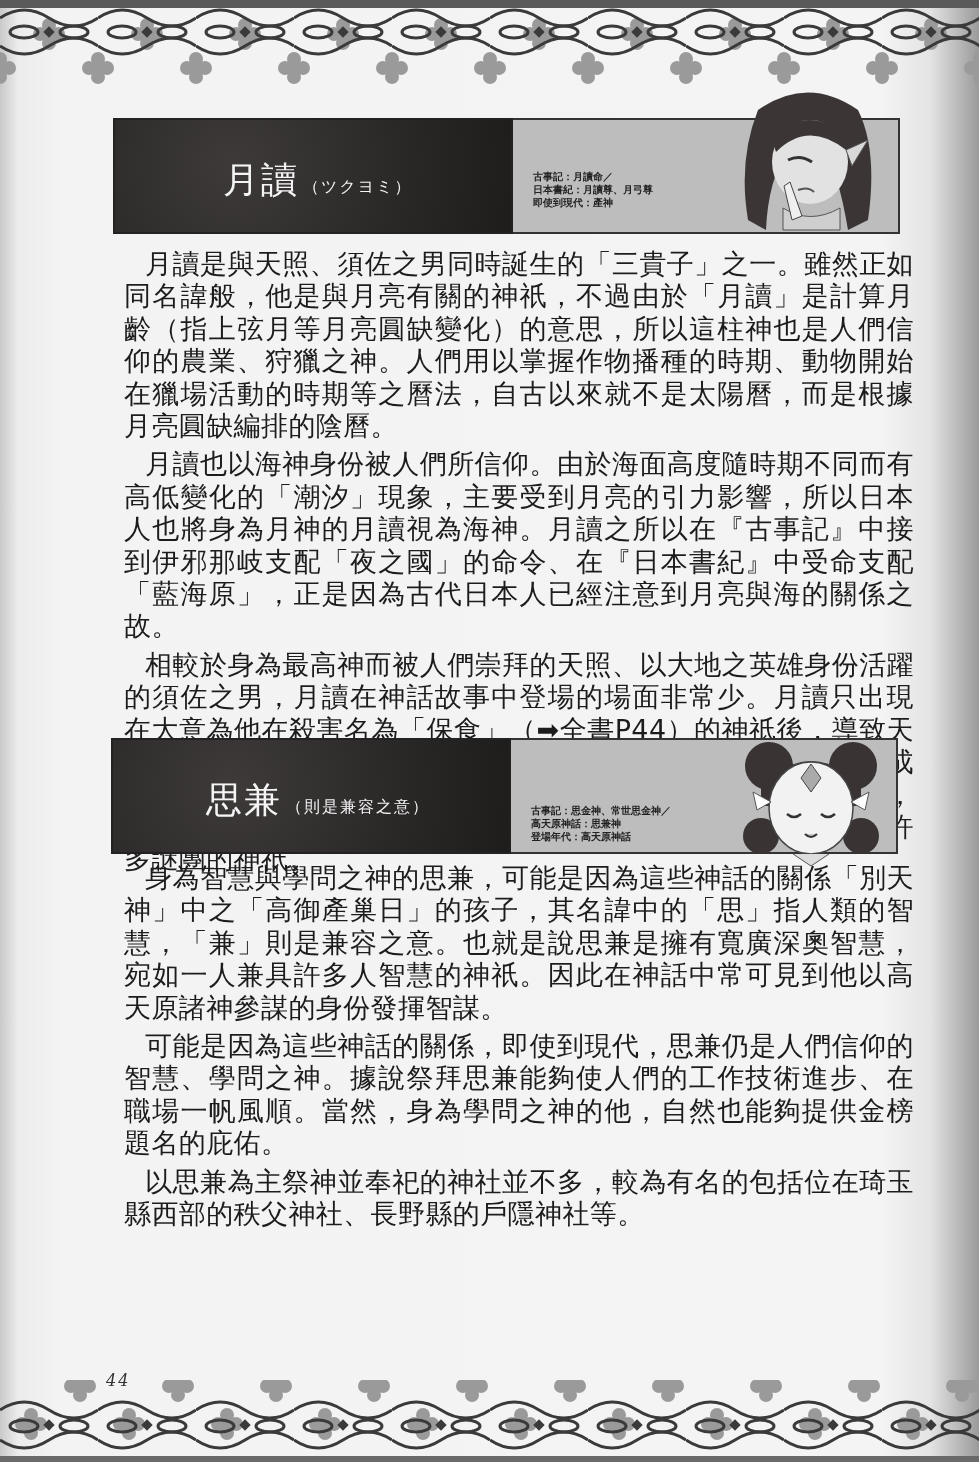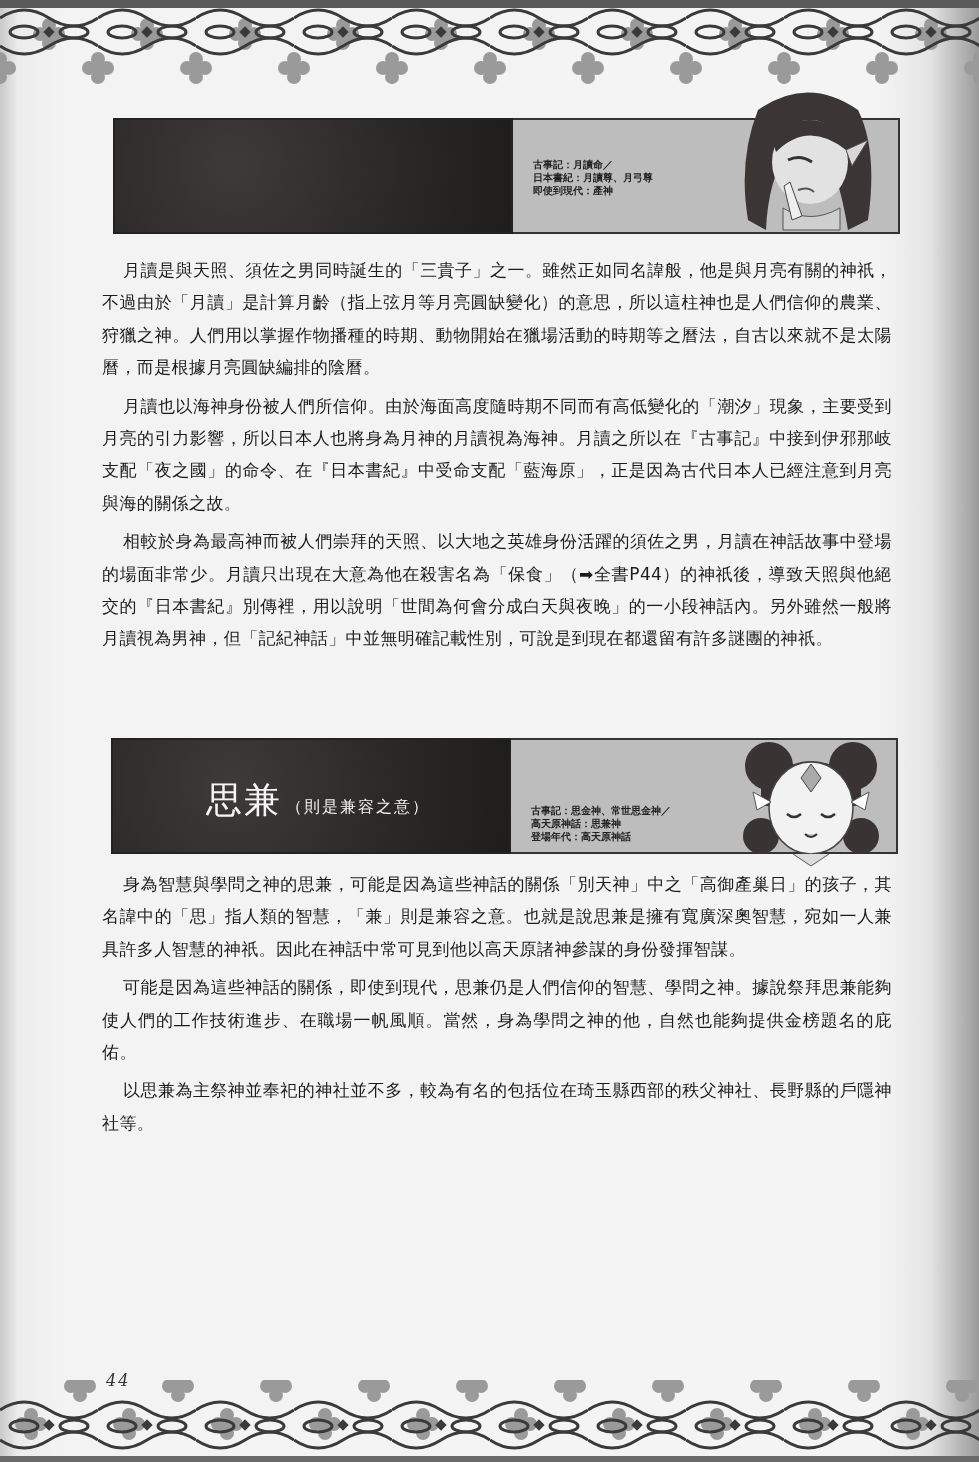--- a/index.html
+++ b/index.html
@@ -52,24 +52,23 @@
   }
   .header .meta {
     position: absolute; left: 420px; font-size: 10px; font-weight: bold;
     line-height: 13px; color: #222;
   }
   .header .portrait {
     position: absolute; width: 160px; height: 150px;
   }
 
   .body-text {
-    position: absolute; left: 102px; width: 790px;
-    font-size: 17px; line-height: 32.4px; letter-spacing: 0.4px;
+    position: absolute; left: 124px; width: 790px;
+    font-size: 27px; line-height: 32.4px; letter-spacing: 0.4px;
     text-align: justify;
-    margin-top: 6px;
   }
   .body-text p { margin: 0 0 6px 0; text-indent: 21px; }
 
   .page-number {
     position: absolute; left: 106px; top: 1371px;
     font-family: "DejaVu Serif", "Liberation Serif", serif;
     font-style: italic; font-size: 16px; color: #333; letter-spacing: 2px;
   }
 </style>
 </head>
@@ -108,21 +107,24 @@
           <rect x="45" y="22" width="8" height="8" fill="#3a3a3a" transform="rotate(45 49 26)"></rect>
         </pattern>
       </defs>
       <rect x="0" y="0" width="979" height="80" fill="url(#flowerTop)"></rect>
     </svg>
   </div>
 
   <div class="header" style="top:118px;">
     <div class="dark"></div>
     <div class="light"></div>
-    <div class="meta" style="top:40px;">
+    <div class="name-wrap">
+      <span class="name">月讀</span><span class="reading">（ツクヨミ）</span>
+    </div>
+    <div class="meta" style="top:52px;">
       <div>古事記：月讀命／</div>
       <div>日本書紀：月讀尊、月弓尊</div>
       <div>即使到現代：產神</div>
     </div>
     <div class="portrait" style="left:615px; top:-28px;">
       <svg width="160" height="150" viewBox="0 0 160 150">
         <path d="M30 20 Q80 -15 130 20 Q150 60 140 130 L120 140 Q110 80 95 60 L60 60 Q40 90 38 140 L20 130 Q10 70 30 20Z" fill="#3b3535"></path>
         <ellipse cx="82" cy="72" rx="38" ry="42" fill="#e2e2e2"></ellipse>
         <path d="M44 50 Q80 10 122 50 L118 60 Q80 30 48 62Z" fill="#3b3535"></path>
         <path d="M60 70 Q72 64 84 72" stroke="#333" stroke-width="3" fill="none"></path>

